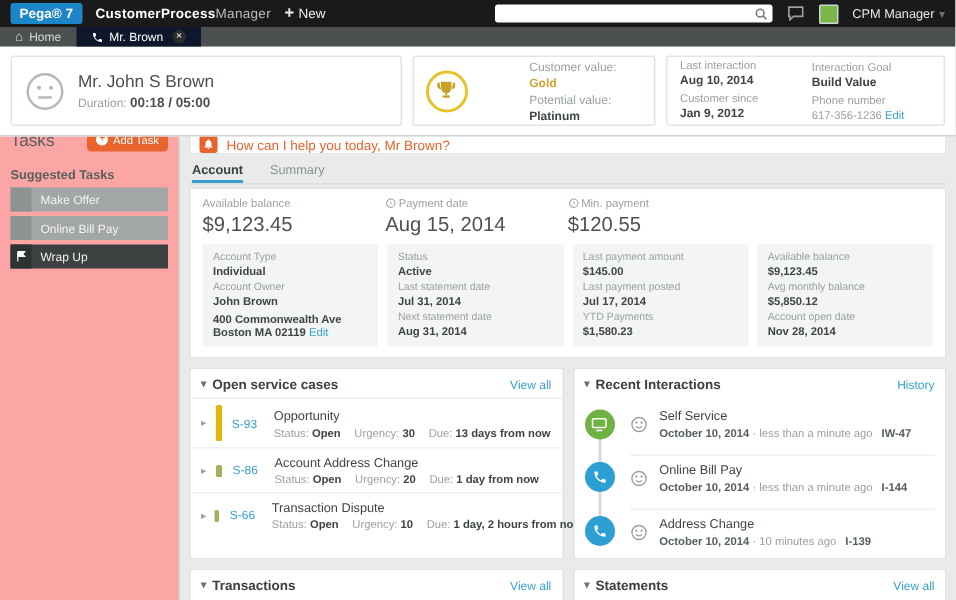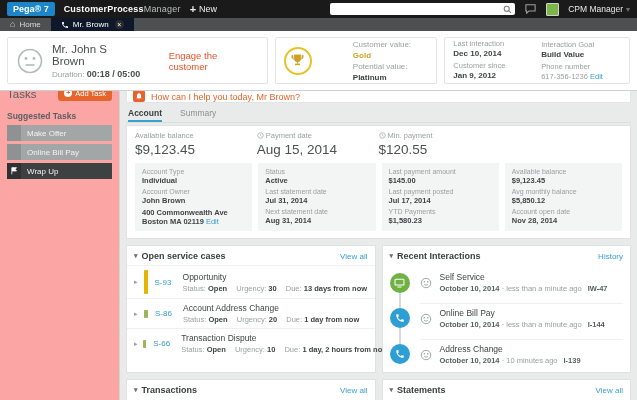--- a/index.html
+++ b/index.html
@@ -169,39 +169,38 @@
     <svg width="28" height="28" viewBox="0 0 28 28">
         <circle cx="14" cy="14" r="11.5" fill="none" stroke="#b4b9b9" stroke-width="1.6"></circle>
         <circle cx="10" cy="11.5" r="1.4" fill="#b4b9b9"></circle>
         <circle cx="18" cy="11.5" r="1.4" fill="#b4b9b9"></circle>
         <line x1="9.5" y1="18" x2="18.5" y2="18" stroke="#b4b9b9" stroke-width="1.6"></line>
       </svg>
     <div>
       <div class="custname">Mr. John S Brown</div>
       <div class="durline"><span>Duration:</span> <b>00:18 / 05:00</b></div>
     </div>
-    <span class="engage">Engage the customer</span>
   </div>
   <div class="hcard c2">
     <span class="trophyring">
       <svg width="15" height="15" viewBox="0 0 24 24">
           <path fill="#c9a227" d="M7 3h10v6a5 5 0 0 1-10 0V3zM5 4H3v2a4 4 0 0 0 3 3.9M19 4h2v2a4 4 0 0 1-3 3.9" stroke="#c9a227" stroke-width="1.2" fill-opacity="1"></path>
           <rect x="11" y="13" width="2" height="4" fill="#c9a227"></rect>
           <rect x="8" y="17" width="8" height="2.4" fill="#c9a227"></rect>
         </svg>
     </span>
     <div>
       <div class="kv8"><span>Customer value:</span> <span class="gold">Gold</span></div>
       <div class="kv8"><span>Potential value:</span> <span class="dark">Platinum</span></div>
     </div>
   </div>
   <div class="hcard c3">
     <div class="c3col">
       <span>Last interaction</span>
-      <b>Dec 10, 2014</b>
+      <b>Aug 10, 2014</b>
       <span>Customer since</span>
       <b>Jan 9, 2012</b>
     </div>
     <div class="c3col">
       <span>Interaction Goal</span>
       <b>Build Value</b>
       <span>Phone number</span>
       <span style="display:block;"><span>617-356-1236</span> <span class="link">Edit</span></span>
     </div>
   </div>

